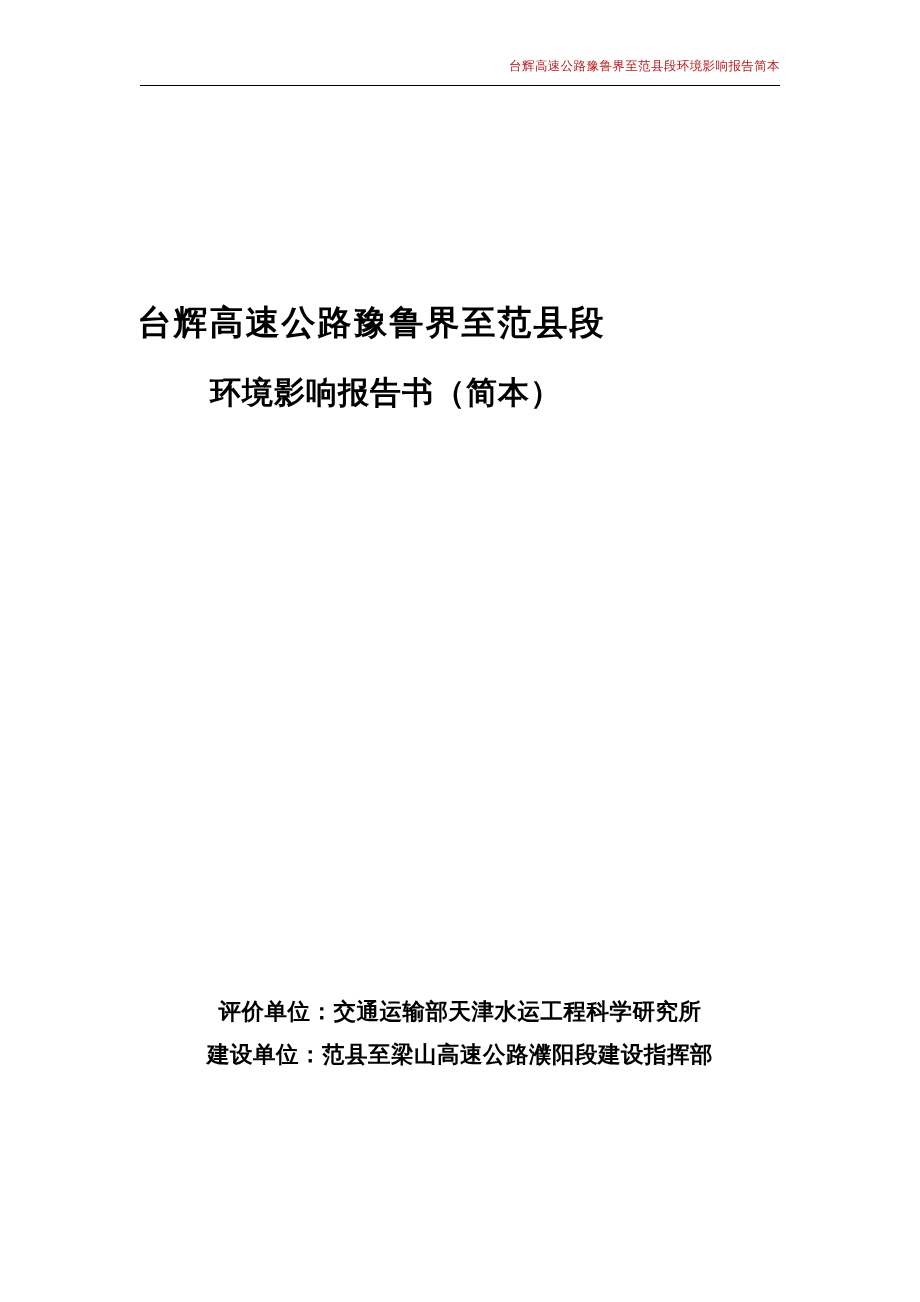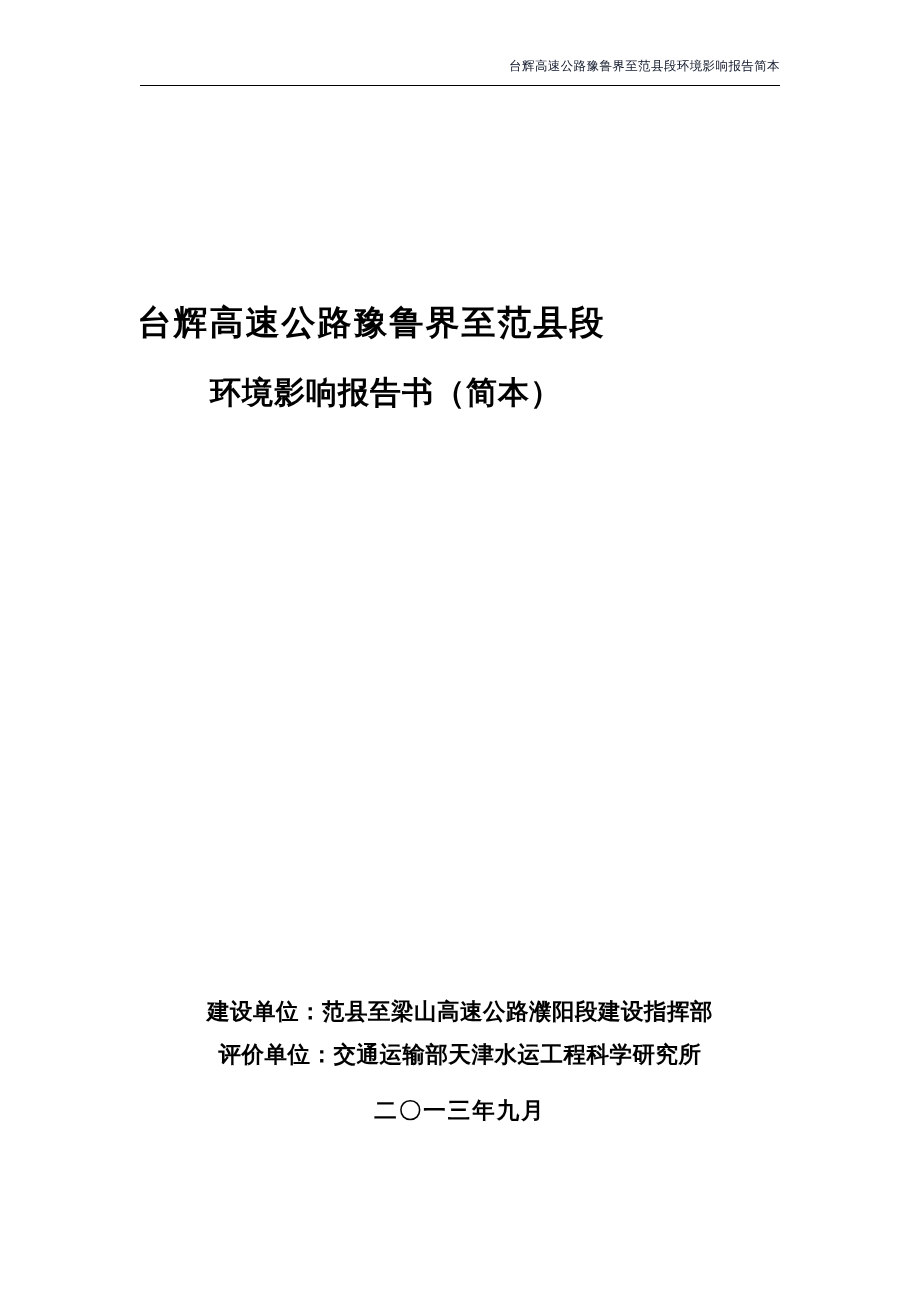--- a/index.html
+++ b/index.html
@@ -30,21 +30,21 @@
     position: absolute;
     top: 58px;
     left: 140px;
     width: 640px;
     text-align: right;
   }
   .header-text {
     font-family: "DejaVu Sans", sans-serif;
     font-size: 12.5px;
     letter-spacing: 0.4px;
-    color: #0f172a;
+    color: #b91c1c;
     line-height: 1.2;
     white-space: nowrap;
   }
   .header-rule {
     position: absolute;
     top: 85px;
     left: 140px;
     width: 640px;
     height: 0;
     border-top: 1.1px solid #000000;
@@ -115,18 +115,17 @@
     <div class="header-text">台辉高速公路豫鲁界至范县段环境影响报告简本</div>
   </div>
   <div class="header-rule"></div>
 
   <div class="title-block">
     <div class="title-line-1">台辉高速公路豫鲁界至范县段</div>
     <div class="title-line-2">环境影响报告书（简本）</div>
   </div>
 
   <div class="signature-block">
+    <div class="sig-line">评价单位：交通运输部天津水运工程科学研究所</div>
     <div class="sig-line">建设单位：范县至梁山高速公路濮阳段建设指挥部</div>
-    <div class="sig-line">评价单位：交通运输部天津水运工程科学研究所</div>
-    <div class="sig-date">二〇一三年九月</div>
   </div>
 
 </div>
 
 </body></html>

